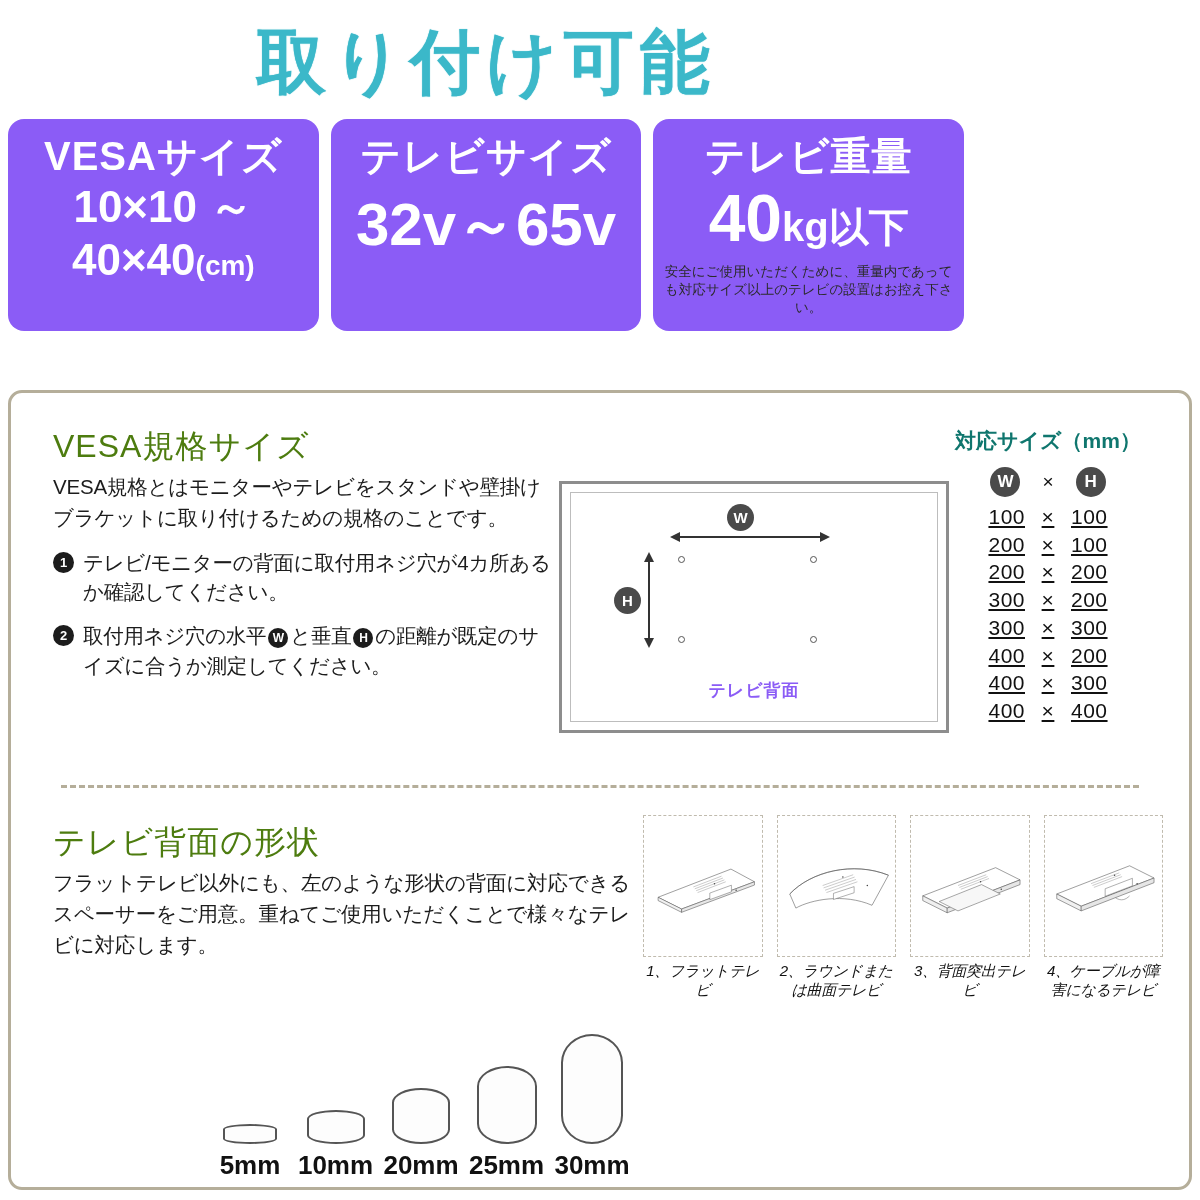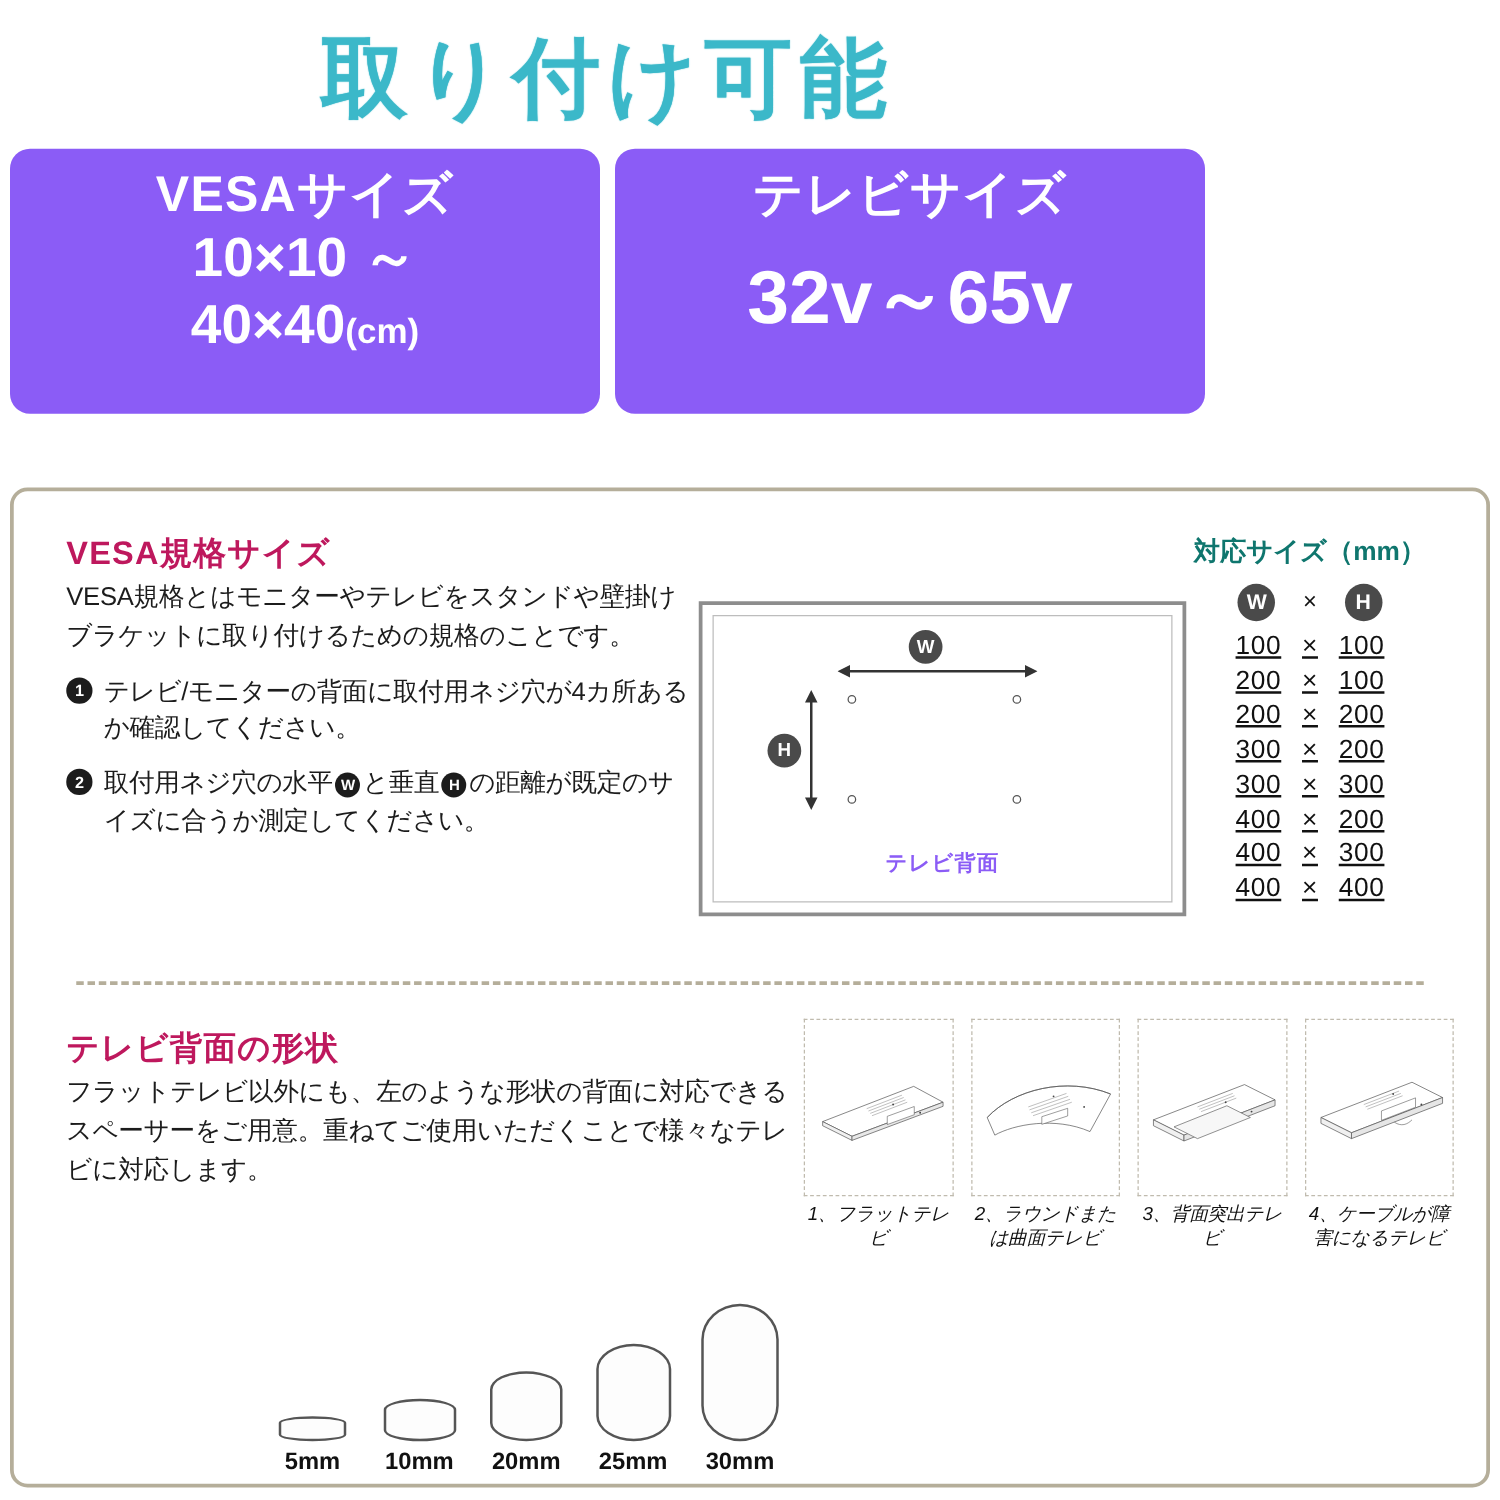--- a/index.html
+++ b/index.html
@@ -69,23 +69,23 @@
     position: absolute;
     left: 8px; top: 390px;
     width: 1184px; height: 800px;
     border: 3px solid #b5ae9a;
     border-radius: 14px;
     background: #fff;
   }
 
   .sec1 { position: relative; padding: 34px 0 0 0; height: 390px; }
   .h-blue {
-    color: #be185d;
-    font-size: 26px;
-    font-weight: bold;
+    color: #4d7c0f;
+    font-size: 32px;
+    font-weight: normal;
     letter-spacing: 1px;
   }
   .sec1-text {
     position: absolute; left: 42px; top: 32px; width: 500px;
   }
   .para {
     font-size: 20.5px;
     line-height: 1.5;
     color: #1c1c1c;
     margin-top: 3px;
@@ -193,21 +193,21 @@
   
   .sec2 { position: absolute; top: 418px; left: 0; right: 0; height: 380px; }
   .sec2-text { position: absolute; left: 42px; top: 10px; width: 580px; }
 
   .spacers {
     position: absolute; left: 200px; top: 190px;
     width: 420px; height: 180px;
     display: flex; align-items: flex-end; justify-content: space-between;
   }
   .sp { text-align: center; width: 78px; }
-  .sp-label { font-size: 19px; font-weight: bold; color: #111; margin-top: 6px; }
+  .sp-label { font-size: 26px; font-weight: bold; color: #111; margin-top: 6px; }
   .ring {
     margin: 0 auto;
     border: 2px solid #555;
     border-radius: 50% / 26%;
     background: #fdfdfd;
   }
 
   
   .tvgrid {
     position: absolute; right: 26px; top: 4px;
@@ -247,23 +247,30 @@
       <div class="vesa-lines">
         <div>10×10 ～</div>
         <div>
           <span>40×40</span><span class="unit">(cm)</span>
         </div>
       </div>
     </div>
 
     <div class="card">
       <div class="card-label">テレビサイズ</div>
-      <div class="card-value big" style="margin-top:24px">32v～65v</div>
+      <div class="card-value big" style="margin-top:11px">32v～65v</div>
     </div>
 
+    <div class="card">
+      <div class="card-label">テレビ重量</div>
+      <div class="card-value" style="margin-top:2px">
+        <span style="font-size:66px">40</span><span class="md">kg以下</span>
+      </div>
+      <div class="card-note">安全にご使用いただくために、重量内であっても対応サイズ以上のテレビの設置はお控え下さい。</div>
+    </div>
 
   </div>
 
   <div class="panel">
 
     <div class="sec1">
 
       <div class="sec1-text">
         <div class="h-blue">VESA規格サイズ</div>
         <div class="para">VESA規格とはモニターやテレビをスタンドや壁掛けブラケットに取り付けるための規格のことです。</div>

